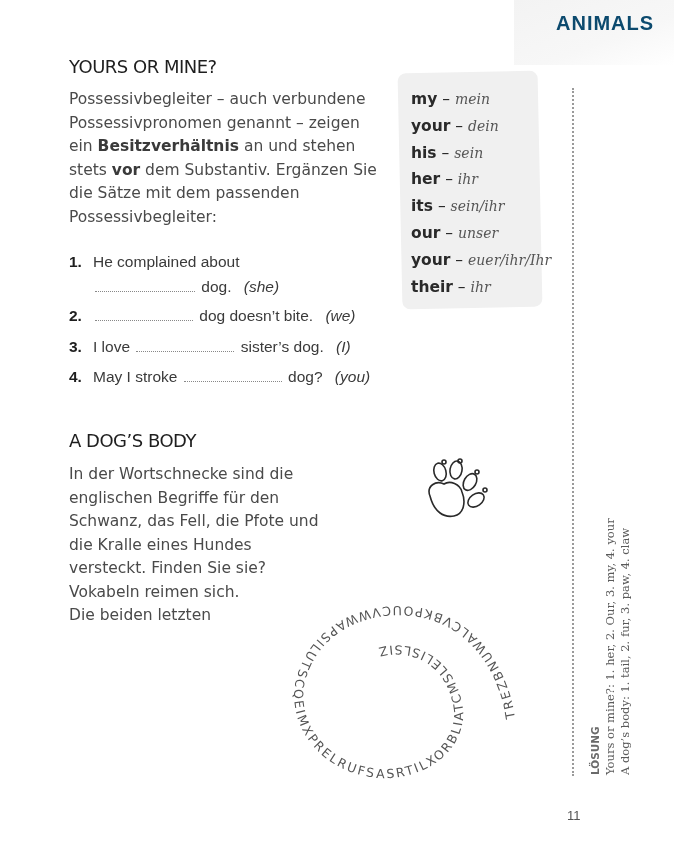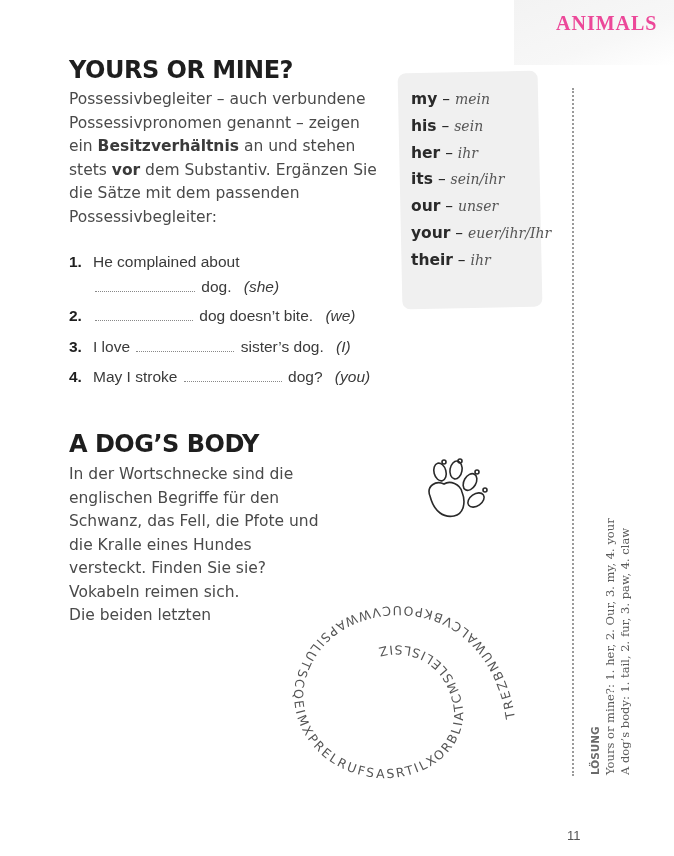--- a/index.html
+++ b/index.html
@@ -1,44 +1,44 @@
 <!DOCTYPE html>
 <html><head>
 <meta charset="utf-8">
 <style>
   html, body { margin: 0; padding: 0; background: #ffffff; }
   body { width: 674px; height: 856px; position: relative; overflow: hidden;
          font-family: "Liberation Sans", "DejaVu Sans", sans-serif; color: #3a3a3a; }
   .corner-tab { position: absolute; top: 0; right: 0; width: 160px; height: 65px;
                 background: linear-gradient(160deg, #f3f3f3 0%, #f7f7f7 60%, #ffffff 100%); }
-  .section-label { position: absolute; top: 12px; left: 556px; font-family: Liberation Serif, serif;
-                   font-weight: bold; font-size: 20px; color: #ec4899; letter-spacing: 1px; }
-  .h2 { position: absolute; font-family: "DejaVu Sans", sans-serif; font-weight: bold;
-        font-size: 24px; color: #1e1e1e; letter-spacing: -0.5px; text-align: right; }
+  .section-label { position: absolute; top: 12px; left: 556px; font-family: Liberation Sans, sans-serif;
+                   font-weight: bold; font-size: 20px; color: #0c4a6e; letter-spacing: 1px; }
+  .h2 { position: absolute; font-family: "DejaVu Sans", sans-serif; font-weight: normal;
+        font-size: 18px; color: #1e1e1e; letter-spacing: -0.5px; text-align: right; }
   .body-text { position: absolute; font-family: "DejaVu Sans", sans-serif; font-size: 15.5px;
                line-height: 23.5px; color: #4a4a4a; }
   .body-text b { color: #3a3a3a; text-align: center; }
   .exercise { position: absolute; left: 69px; font-family: "Liberation Sans", sans-serif;
               font-size: 15.5px; color: #3a3a3a; }
   .exercise .num { position: absolute; left: 0; font-weight: bold; color: #1e1e1e; }
   .exercise .line { position: absolute; left: 24px; white-space: nowrap; }
   .blank { display: inline-block; border-bottom: 1px dotted #888; height: 12px; vertical-align: baseline; margin: 0 2px; }
   .hint { font-style: italic; margin-left: 8px; }
   .pronoun-card { position: absolute; left: 400px; top: 72px; width: 140px; height: 236px;
                   background: #f0f0f0; border-radius: 8px; transform: rotate(-1.2deg); }
   .pronoun-list { position: absolute; left: 411px; top: 86px; font-family: "DejaVu Sans", sans-serif;
                   font-size: 15.5px; line-height: 26.8px; color: #2a2a2a; }
   .pronoun-list .en { font-weight: bold; }
   .pronoun-list .de { font-style: italic; color: #555; font-family: "DejaVu Serif", serif; font-size: 14px; }
   .dotted-v { position: absolute; left: 572px; top: 88px; width: 0; height: 688px;
               border-left: 2px dotted #9a9a9a; }
   .solution { position: absolute; left: 588px; top: 775px; transform-origin: 0 0; transform: rotate(-90deg);
               width: 300px; font-family: "DejaVu Serif", serif; font-size: 11.5px; line-height: 15px; color: #5a5a5a; }
   .solution .title { font-family: "DejaVu Sans", sans-serif; font-weight: bold; font-size: 10.5px; color: #6a6a6a; }
-  .page-num { position: absolute; left: 567px; top: 808px; font-size: 13px; color: #555; margin-top: 20px; }
+  .page-num { position: absolute; left: 567px; top: 808px; font-size: 13px; color: #555; }
   .paw { position: absolute; left: 424px; top: 458px; }
   .spiral { position: absolute; left: 270px; top: 580px; }
 </style>
 </head>
 <body>
 
 <div class="corner-tab"></div>
 <div class="section-label">ANIMALS</div>
 
 <div class="h2" style="left:69px; top:56px;">YOURS OR MINE?</div>
@@ -78,20 +78,21 @@
     <span>May I stroke</span>
     <span class="blank" style="width:98px;"></span>
     <span>dog?</span>
     <span class="hint">(you)</span>
   </span>
 </div>
 
 <div class="pronoun-card"></div>
 <div class="pronoun-list">
   <div><span class="en">my</span><span> – </span><span class="de">mein</span></div>
+  <div><span class="en">your</span><span> – </span><span class="de">dein</span></div>
   <div><span class="en">his</span><span> – </span><span class="de">sein</span></div>
   <div><span class="en">her</span><span> – </span><span class="de">ihr</span></div>
   <div><span class="en">its</span><span> – </span><span class="de">sein/ihr</span></div>
   <div><span class="en">our</span><span> – </span><span class="de">unser</span></div>
   <div><span class="en">your</span><span> – </span><span class="de">euer/ihr/Ihr</span></div>
   <div><span class="en">their</span><span> – </span><span class="de">ihr</span></div>
 </div>
 
 <div class="h2" style="left:69px; top:430px;">A DOG’S BODY</div>
 <div class="body-text" style="left:69px; top:463px; width:280px;">

